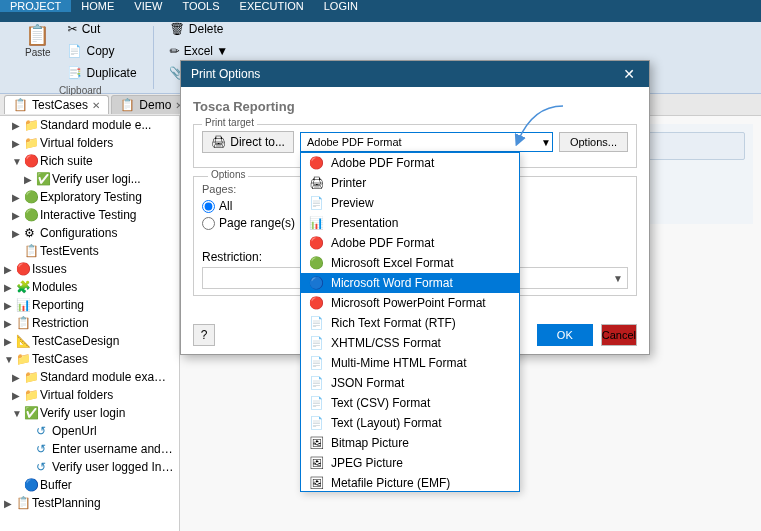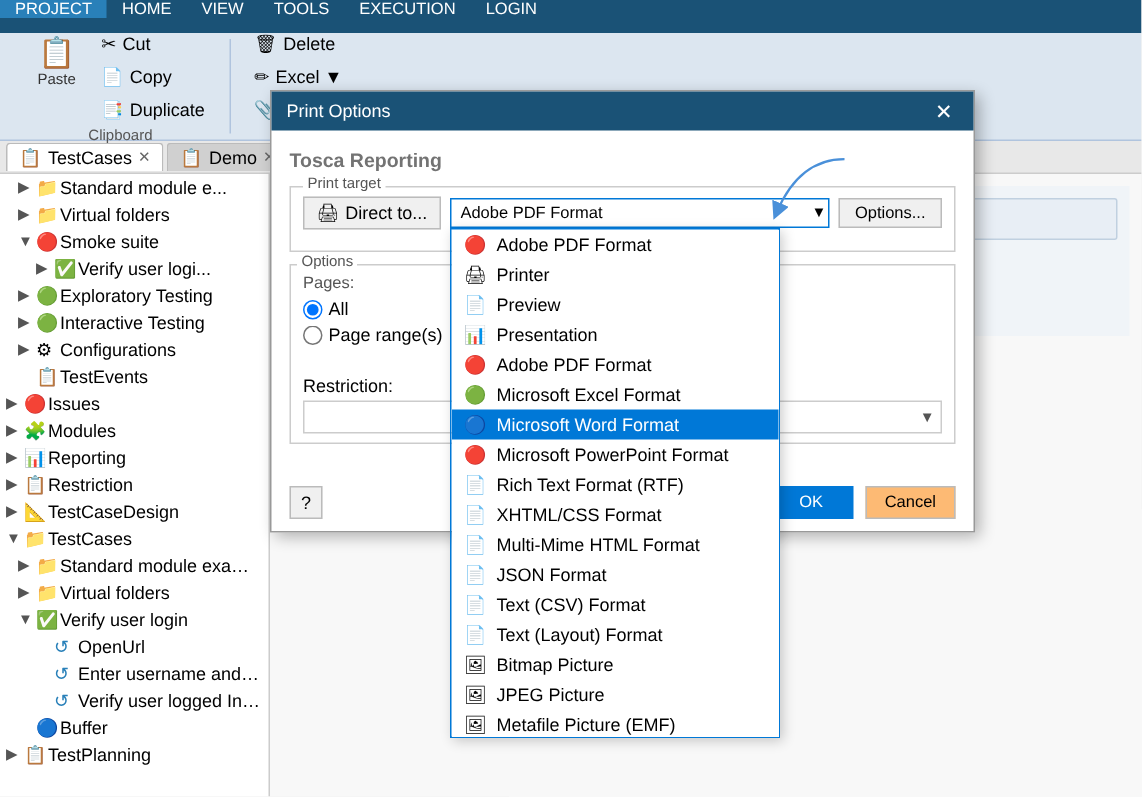--- a/index.html
+++ b/index.html
@@ -243,22 +243,22 @@
     .dialog-action-btns { display: flex; gap: 8px; }
     .ok-btn {
       padding: 4px 20px;
       background: #0078d7;
       color: white;
       border: none;
       cursor: pointer;
       font-size: 11px;
     }
     .cancel-btn {
-      padding: 4px 12px;
-      background: #fdba74;
+      padding: 4px 0;
+      background: #b91c1c;
       border: 1px solid #bbb;
       cursor: pointer;
       font-size: 11px;
     }
 
     
     .indent-1 { padding-left: 12px; }
     .indent-2 { padding-left: 24px; }
 
     
@@ -349,21 +349,21 @@
       <span class="tree-label">Standard module e...</span>
     </div>
     <div class="tree-item indent-1">
       <span class="tree-arrow">▶</span>
       <span class="tree-icon icon-folder">📁</span>
       <span class="tree-label">Virtual folders</span>
     </div>
     <div class="tree-item indent-1">
       <span class="tree-arrow">▼</span>
       <span class="tree-icon" style="color:#c0392b">🔴</span>
-      <span class="tree-label">Smoke suite</span>
+      <span class="tree-label">Rich suite</span>
     </div>
     <div class="tree-item indent-2">
       <span class="tree-arrow">▶</span>
       <span class="tree-icon icon-verify">✅</span>
       <span class="tree-label">Verify user logi...</span>
     </div>
     <div class="tree-item indent-1">
       <span class="tree-arrow">▶</span>
       <span class="tree-icon" style="color:#27ae60">🟢</span>
       <span class="tree-label">Exploratory Testing</span>
@@ -570,21 +570,21 @@
             <marker id="ah" markerWidth="8" markerHeight="8" refX="4" refY="4" orient="auto">
               <path d="M0,0 L8,4 L0,8 Z" fill="#4a90d9"></path>
             </marker>
           </defs>
           <path d="M60,5 Q30,5 15,40" stroke="#4a90d9" stroke-width="1.5" fill="none" marker-end="url(#ah)"></path>
         </svg>
       </div>
     </div>
 
     <div style="border:1px solid #ccc;padding:6px 8px;margin-bottom:8px;position:relative;">
-      <div style="position:absolute;top:-8px;left:4px;background:white;padding:0 3px;font-size:10px;color:#555;">Options</div>
+      <div style="position:absolute;top:-8px;left:14px;background:white;padding:0 3px;font-size:10px;color:#555;">Options</div>
       <div class="pages-label">Pages:</div>
       <div class="radio-row">
         <input type="radio" name="pages" checked="" style="">
         <label>All</label>
       </div>
       <div class="radio-row">
         <input type="radio" name="pages" style="">
         <label>Page range(s)</label>
       </div>
       <div style="margin-top:20px;">

